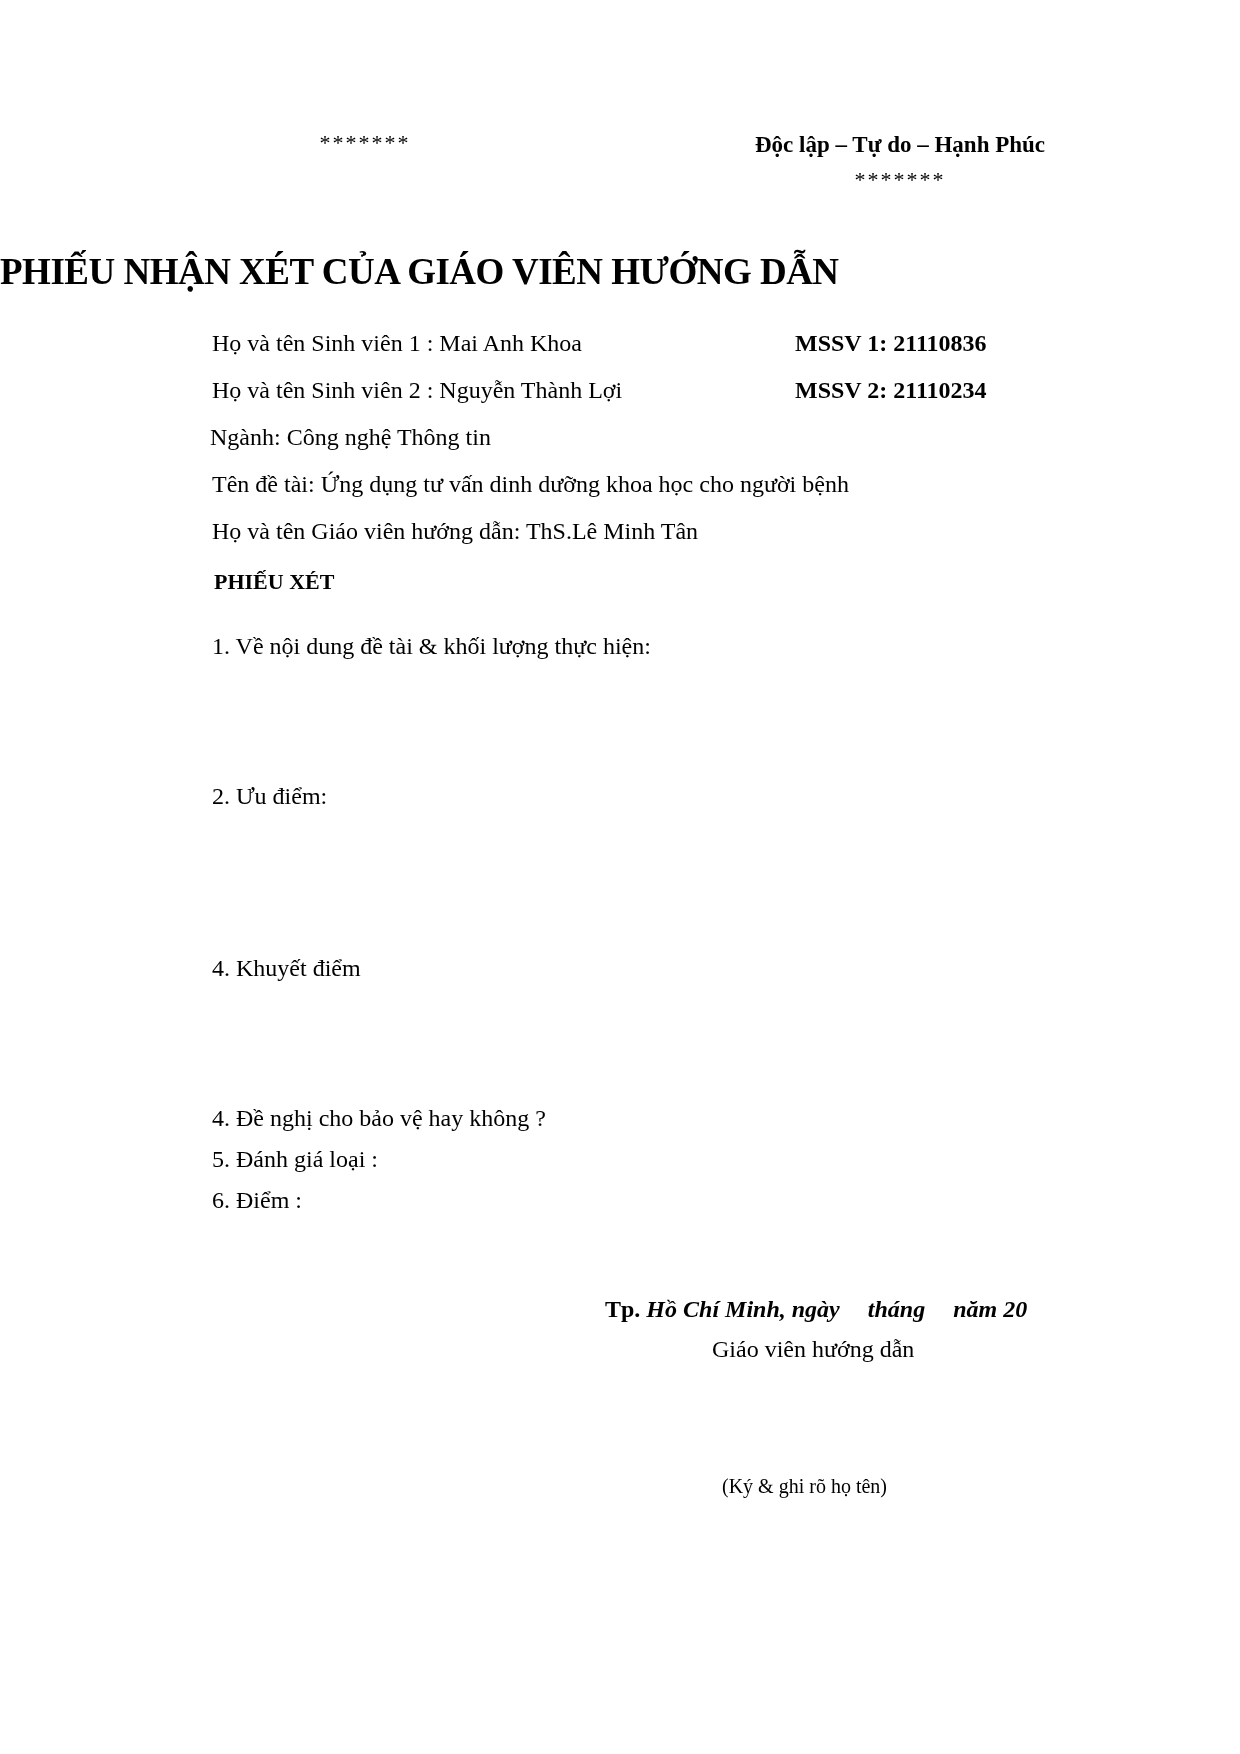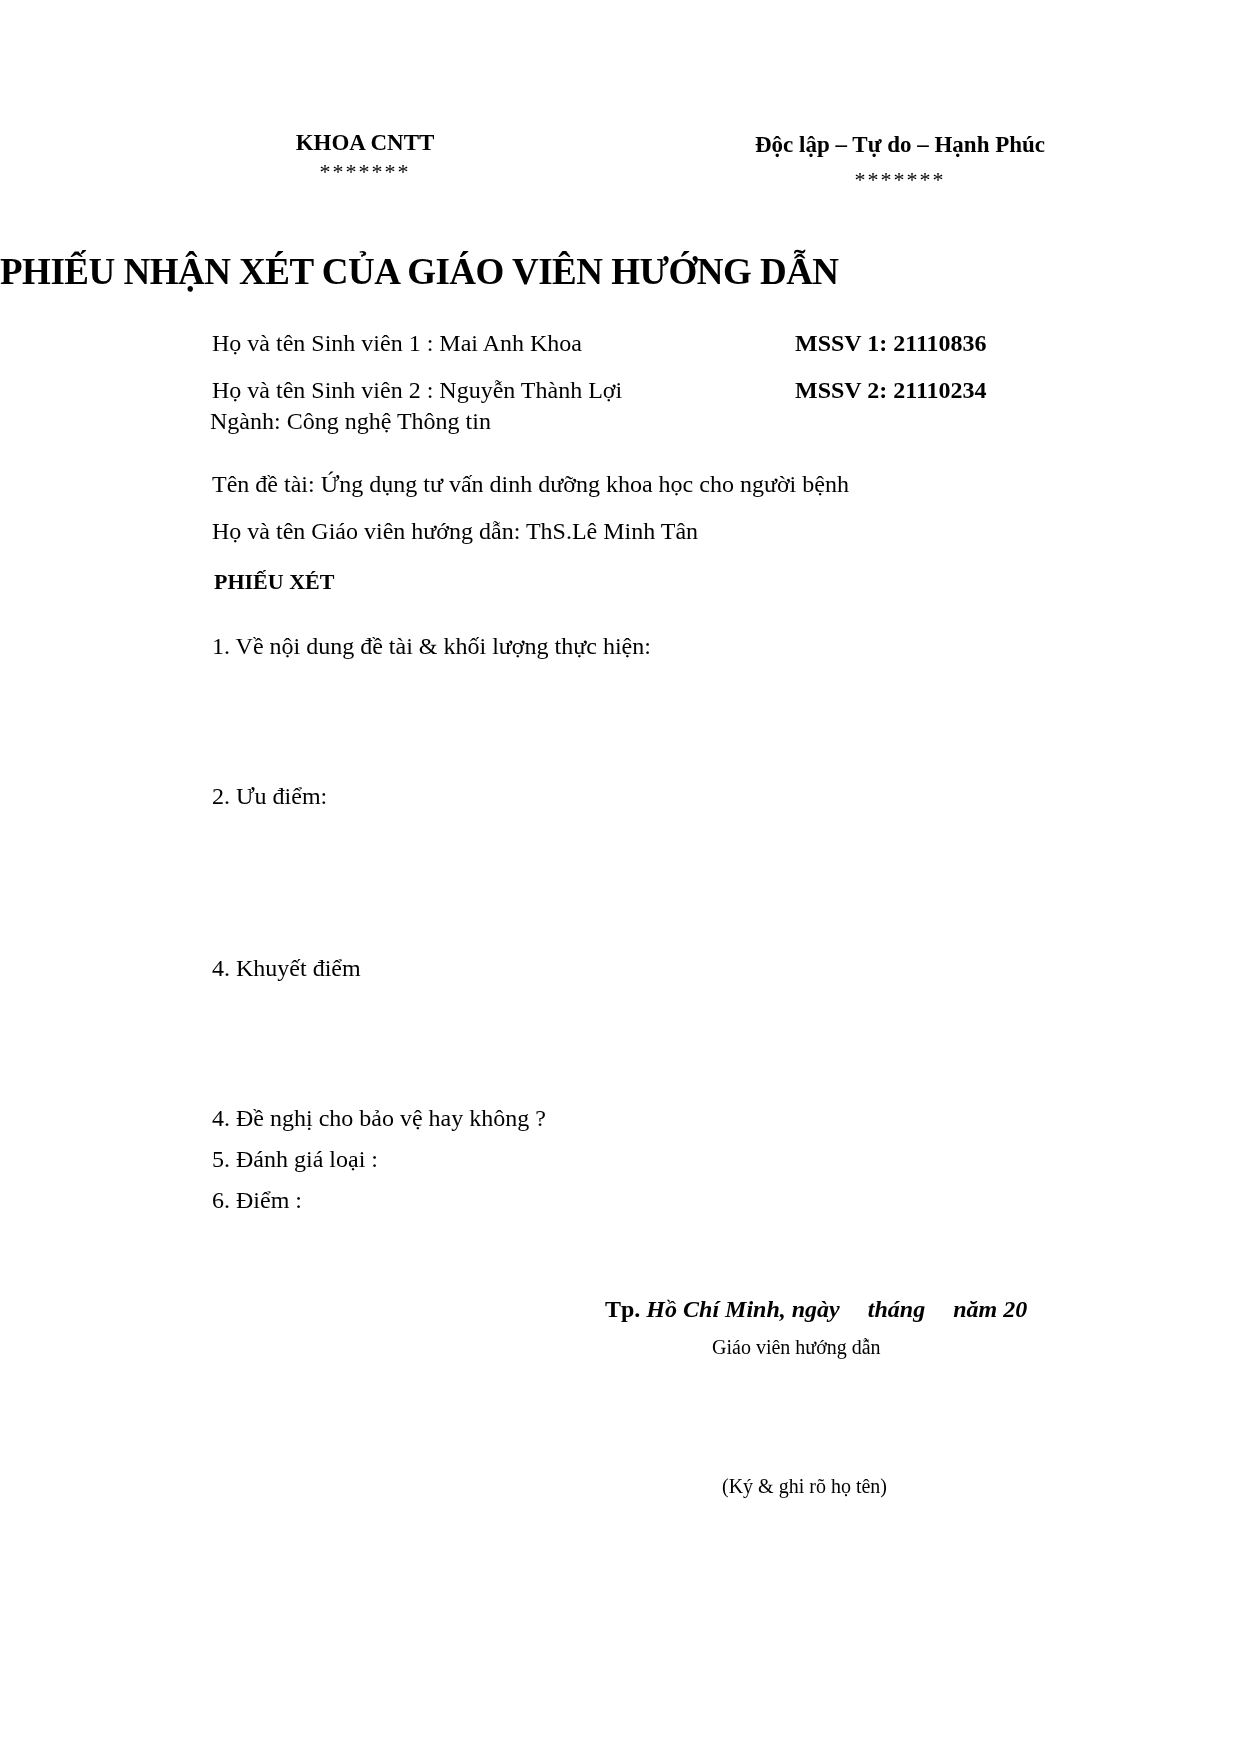--- a/index.html
+++ b/index.html
@@ -55,28 +55,27 @@
       font-size: 37px;
       letter-spacing: -0.5px;
     }
 
     .line { position: absolute; left: 212px; font-size: 24px; white-space: nowrap; }
     .mssv { position: absolute; left: 795px; font-size: 24px; white-space: nowrap; font-weight: bold; }
     .heading { position: absolute; left: 214px; font-size: 22px; font-weight: bold; white-space: nowrap; }
 
     .sign-date { position: absolute; left: 605px; top: 1296px; font-size: 24px; white-space: nowrap; font-weight: bold; }
     .sign-date .gap { display: inline-block; width: 28px; }
-    .sign-role { position: absolute; left: 712px; top: 1336px; font-size: 20px; white-space: nowrap; }
+    .sign-role { position: absolute; left: 712px; top: 1336px; font-size: 24px; white-space: nowrap; }
     .sign-note { position: absolute; left: 722px; top: 1475px; font-size: 20px; white-space: nowrap; }
   </style>
 </head>
 <body>
 
 <div class="hdr-left">
-  <div>KHOA CNTT</div>
   <span class="stars">*******</span>
 </div>
 
 <div class="hdr-right">
   <div>Độc lập – Tự do – Hạnh Phúc</div>
   <span class="stars">*******</span>
 </div>
 
 <div class="title">PHIẾU NHẬN XÉT CỦA GIÁO VIÊN HƯỚNG DẪN</div>
 
@@ -87,21 +86,21 @@
   <span>MSSV 1: </span><span>21110836</span>
 </div>
 
 <div class="line" style="top:377px;">
   <span>Họ và tên Sinh viên 2 : </span><span>Nguyễn Thành Lợi</span>
 </div>
 <div class="mssv" style="top:377px;">
   <span>MSSV 2: </span><span>21110234</span>
 </div>
 
-<div class="line" style="top:408px; left:210px;">
+<div class="line" style="top:424px; left:210px;">
   <span>Ngành: </span><span>Công nghệ Thông tin</span>
 </div>
 
 <div class="line" style="top:471px;">
   <span>Tên đề tài: </span><span>Ứng dụng tư vấn dinh dưỡng khoa học cho người bệnh</span>
 </div>
 
 <div class="line" style="top:518px;">
   <span>Họ và tên Giáo viên hướng dẫn: </span><span>ThS.Lê Minh Tân</span>
 </div>

